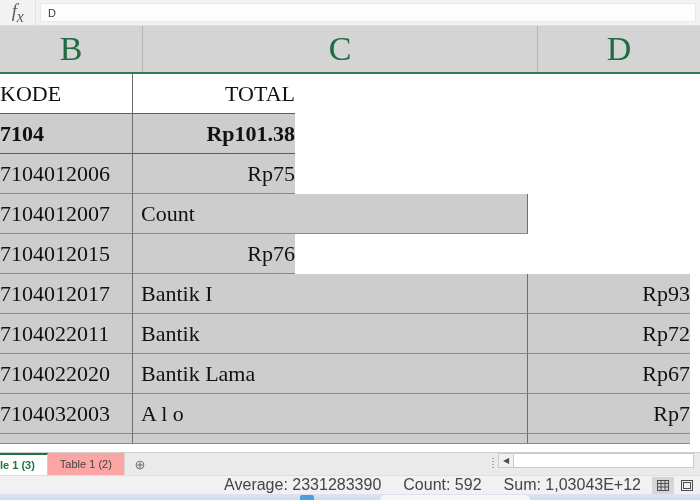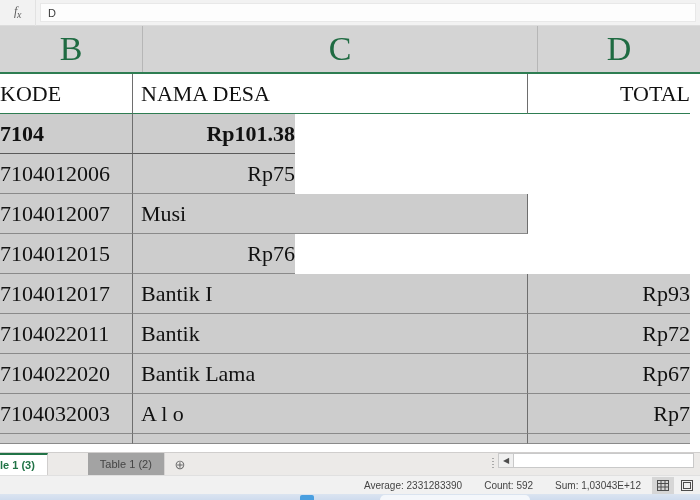--- a/index.html
+++ b/index.html
@@ -35,21 +35,21 @@
     width: 36px;
     height: 26px;
     display: flex;
     align-items: center;
     justify-content: center;
     border-right: 1px solid #e2e2e2;
   }
   .fx-glyph {
     font-family: "Liberation Serif", serif;
     font-style: italic;
-    font-size: 12px;
+    font-size: 19px;
     color: #5a5a5a;
     letter-spacing: -0.5px;
     text-align: right;
   }
   .formula-input {
     flex: 1;
     height: 19px;
     margin: 0 4px 0 4px;
     background: #fdfdfd;
     border: 1px solid #e8e8e8;
@@ -148,22 +148,21 @@
     border-top: 1px solid #d0cecd;
   }
   .sheet-tab {
     display: flex;
     align-items: center;
     padding: 0 12px;
     font-size: 11px;
     color: #444444;
     border-right: 1px solid #d6d4d3;
     height: 100%;
-    background: #a3a3a3;
-    margin-left: 40px;
+    background: #fca5a5;
   }
   .sheet-tab.active {
     background: #ffffff;
     color: #217346;
     font-weight: bold;
     border-top: 2px solid #217346;
     border-right: 1px solid #d0cecd;
     margin-left: -18px;
     padding-left: 18px;
   }
@@ -216,21 +215,21 @@
   
   .statusbar {
     position: absolute;
     top: 475px; left: 0;
     width: 700px;
     height: 19px;
     background: #f1f1f1;
     display: flex;
     align-items: center;
     border-top: 1px solid #e0e0e0;
-    font-size: 10px;
+    font-size: 16px;
     color: #444444;
   }
   .status-left { flex: 1; padding-left: 6px; }
   .stat {
     padding: 0 11px;
     white-space: nowrap;
   }
   .view-btn {
     width: 22px; height: 17px;
     display: flex; align-items: center; justify-content: center;
@@ -271,37 +270,36 @@
   <div class="grid-area">
 
     <div class="col-header-row">
       <div class="col-header col-b">B</div>
       <div class="col-header col-c">C</div>
       <div class="col-header col-d">D</div>
     </div>
 
     <div class="row table-head">
       <div class="cell c-kode">KODE</div>
-      <div class="cell c-nama">NAMA DESA</div>
       <div class="cell c-total">TOTAL</div>
     </div>
 
     <div class="row total-row">
       <div class="cell c-kode">7104</div>
       <div class="cell c-total">Rp101.38</div>
     </div>
 
     <div id="data-rows">
         <div class="row data-row">
           <div class="cell c-kode">7104012006</div>
           <div class="cell c-total">Rp75</div>
         </div>
         <div class="row data-row">
           <div class="cell c-kode">7104012007</div>
-          <div class="cell c-nama">Musi</div>
+          <div class="cell c-nama">Count</div>
         </div>
         <div class="row data-row">
           <div class="cell c-kode">7104012015</div>
           <div class="cell c-total">Rp76</div>
         </div>
         <div class="row data-row">
           <div class="cell c-kode">7104012017</div>
           <div class="cell c-nama">Bantik I</div>
           <div class="cell c-total">Rp93</div>
         </div>

